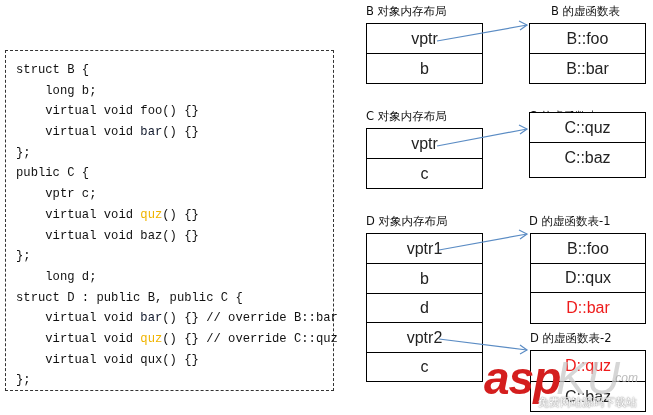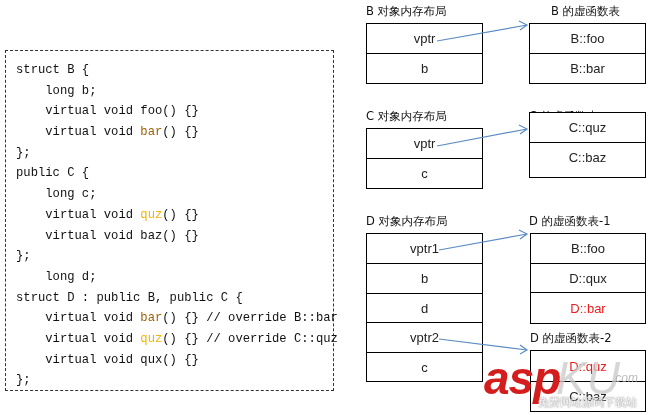--- a/index.html
+++ b/index.html
@@ -1,45 +1,45 @@
 <!DOCTYPE html>
 <html><head>
 <meta charset="utf-8">
 <style>
   html, body { margin:0; padding:0; background:#ffffff; }
   body { width:653px; height:415px; position:relative; overflow:hidden; font-family:"Liberation Sans", sans-serif; }
   .code-box { position:absolute; left:5px; top:50px; width:329px; height:341px; border:1px dashed #333; box-sizing:border-box; }
   .code { position:absolute; left:16px; top:60px; font-family:"Liberation Mono", "DejaVu Sans Mono", monospace; font-size:12.2px; color:#111; }
   .code-line { height:20.7px; line-height:20.7px; white-space:pre; }
-  .kw-bar { color:#a16207; }
+  .kw-bar { color:#0f172a; }
   .kw-quz { color:#f0b400; }
   .label { position:absolute; font-family:"DejaVu Sans", sans-serif; font-size:11.5px; color:#111; white-space:nowrap; }
   .mem { position:absolute; border:1px solid #000; box-sizing:border-box; background:#fff; }
-  .cell { border-bottom:1px solid #000; box-sizing:border-box; text-align:center; font-size:13px; color:#222; display:flex; align-items:center; justify-content:center; }
+  .cell { border-bottom:1px solid #000; box-sizing:border-box; text-align:center; font-size:16px; color:#222; display:flex; align-items:center; justify-content:center; }
   .cell:last-child { border-bottom:none; }
   .red { color:#ee1c1c; }
   svg.arrows { position:absolute; left:0; top:0; pointer-events:none; }
   .wm { position:absolute; left:480px; top:355px; width:173px; height:60px; }
   .wm-main { position:absolute; left:4px; top:-2px; font-family:"Liberation Sans", sans-serif; font-weight:bold; font-style:italic; font-size:46px; color:#d41e1e; letter-spacing:-1px; line-height:50px; }
   .wm-ku { position:absolute; left:76px; top:-2px; font-family:"Liberation Sans", sans-serif; font-style:italic; font-size:46px; color:rgba(200,200,200,0.75); line-height:50px; }
   .wm-com { position:absolute; left:132px; top:16px; font-family:"Liberation Sans", sans-serif; font-style:italic; font-size:12px; color:rgba(170,170,170,0.8); }
   .wm-sub { position:absolute; left:58px; top:40px; font-family:"DejaVu Sans", sans-serif; font-size:11px; color:#fff; text-shadow:0 0 2px #999, 0 0 1px #888; letter-spacing:0px; }
 </style>
 </head>
 <body>
 
 <div class="code-box"></div>
 <div class="code" id="code">
     <div class="code-line"><span>struct B {</span></div>
     <div class="code-line"><span>    long b;</span></div>
     <div class="code-line"><span>    virtual void foo() {}</span></div>
     <div class="code-line"><span>    virtual void </span><span class="kw-bar">bar</span><span>() {}</span></div>
     <div class="code-line"><span>};</span></div>
     <div class="code-line"><span>public C {</span></div>
-    <div class="code-line"><span>    long c;</span></div>
+    <div class="code-line"><span>    vptr c;</span></div>
     <div class="code-line"><span>    virtual void </span><span class="kw-quz">quz</span><span>() {}</span></div>
     <div class="code-line"><span>    virtual void baz() {}</span></div>
     <div class="code-line"><span>};</span></div>
     <div class="code-line"><span>    long d;</span></div>
     <div class="code-line"><span>struct D : public B, public C {</span></div>
     <div class="code-line"><span>    virtual void </span><span class="kw-bar">bar</span><span>() {} // override B::bar</span></div>
     <div class="code-line"><span>    virtual void </span><span class="kw-quz">quz</span><span>() {} // override C::quz</span></div>
     <div class="code-line"><span>    virtual void qux() {}</span></div>
     <div class="code-line"><span>};</span></div>
   </div>

